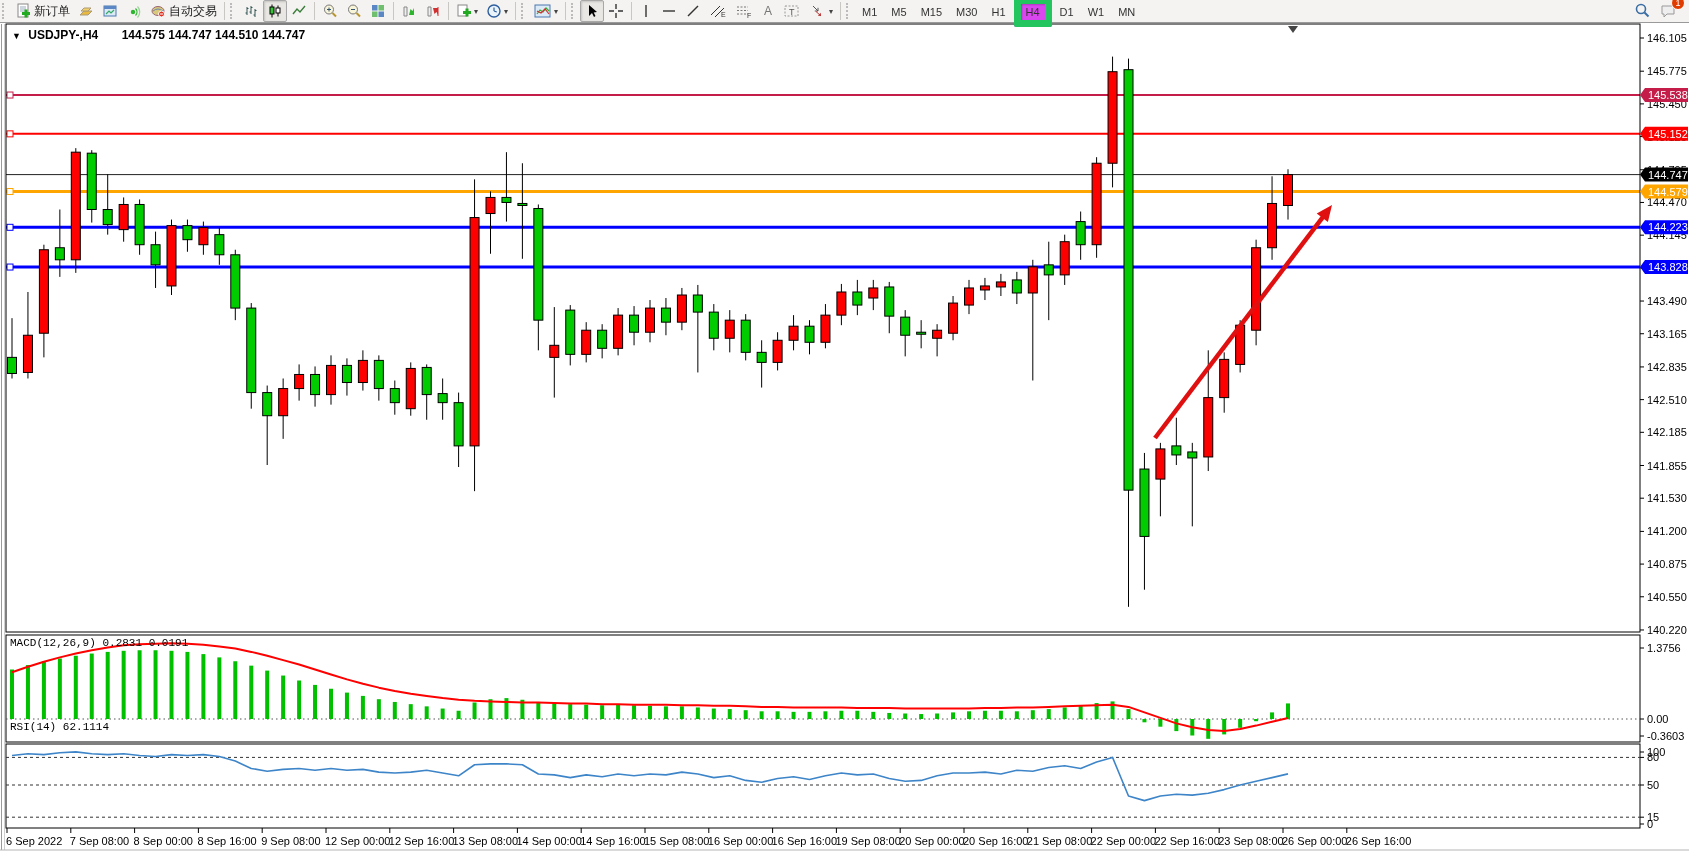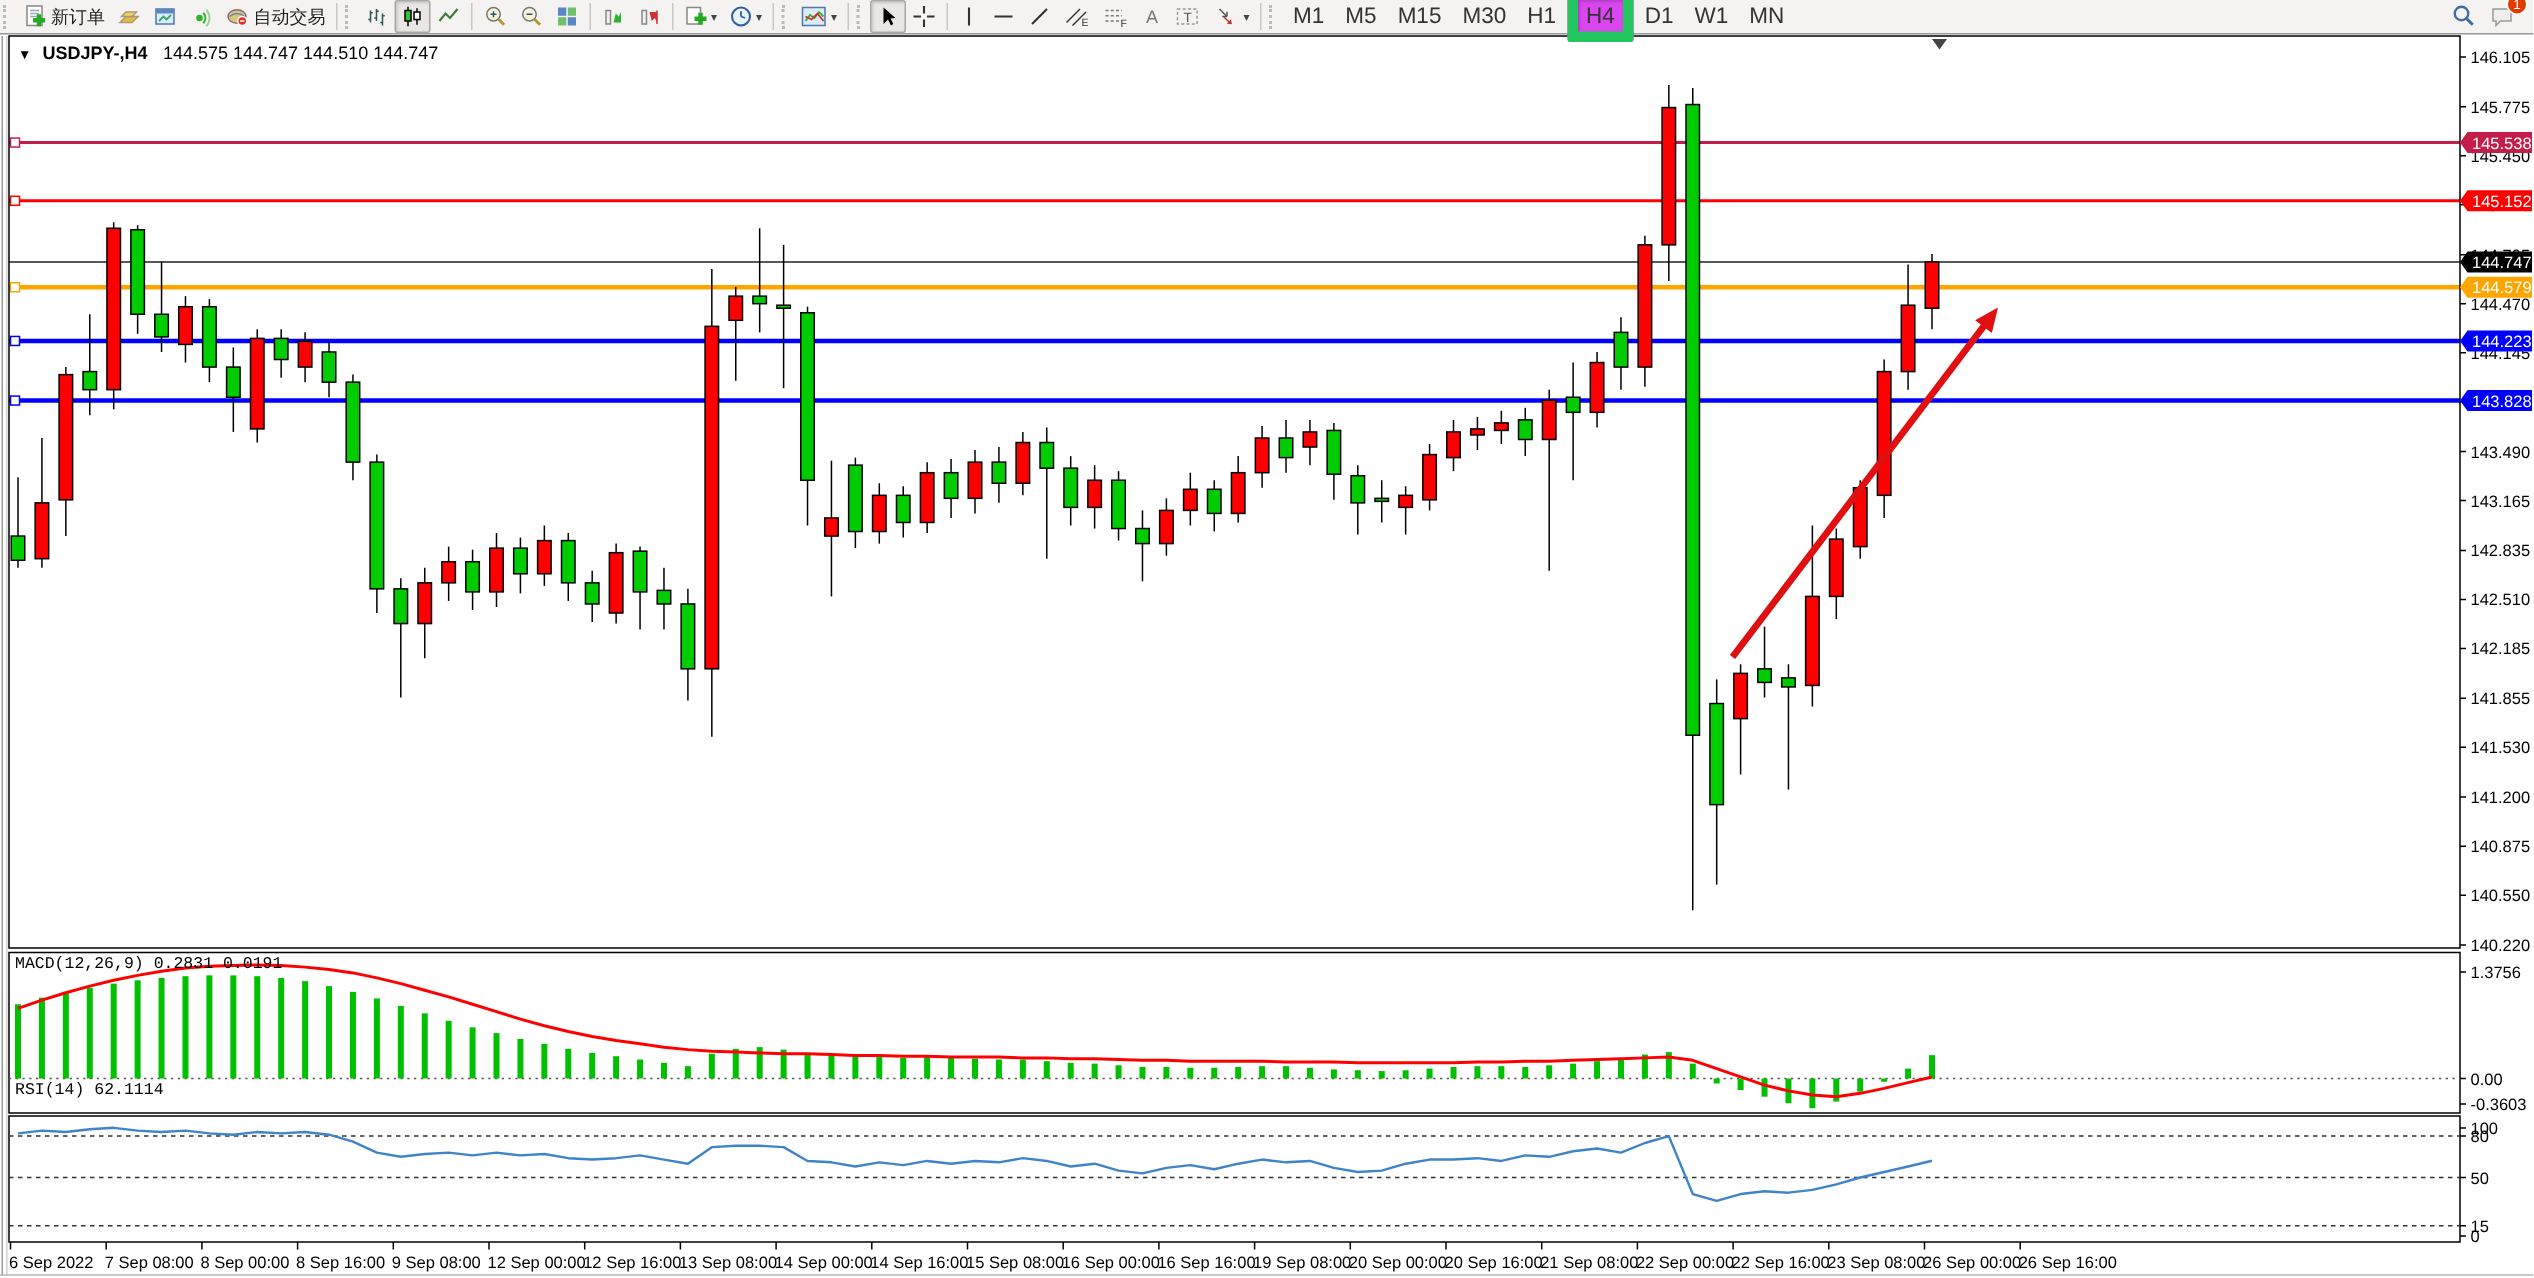--- a/index.html
+++ b/index.html
@@ -7,21 +7,21 @@
   #app{position:relative;width:1689px;height:616px;}
   
   #toolbar{position:absolute;left:0;top:0;width:1689px;height:23px;background:#f4f3f1;
     border-bottom:1px solid #9a9a9a;display:flex;align-items:center;padding:0;box-sizing:border-box;z-index:5;}
   .grip{width:5px;height:16px;margin:0 2px;border-left:2px dotted #bbb;}
   .tbsep{width:1px;height:18px;background:#c9c7c4;margin:0 3px;}
   .tbtn{display:flex;align-items:center;height:20px;padding:0 3px;border:1px solid transparent;border-radius:2px;}
   .tbtn.active{background:#e9e7e3;border:1px solid #a8a8a8;box-shadow:inset 1px 1px 2px rgba(0,0,0,.15);}
   .tbtn .lbl{font-size:12px;color:#222;margin-left:3px;white-space:nowrap;}
   .caret{font-size:8px;color:#444;margin-left:2px;}
-  .tf{font-size:15px;color:#333;padding:2px 5px;margin:0 1px;border:1px solid transparent;border-radius:2px;}
+  .tf{font-size:11px;color:#333;padding:2px 5px;margin:0 1px;border:1px solid transparent;border-radius:2px;}
   .tf.active{background:#d946ef;border:7px solid #22c55e;box-shadow:inset 1px 1px 2px rgba(0,0,0,.2);}
   #tb-right{margin-left:auto;display:flex;align-items:center;margin-right:8px;}
   #chat-badge{position:absolute;right:-5px;top:-5px;background:#e03c00;color:#fff;font-size:9px;
     border-radius:7px;min-width:12px;height:12px;line-height:12px;text-align:center;border:1px solid #fff;}
   
   #chart-title{position:absolute;left:12px;top:28px;font-size:12px;font-weight:bold;color:#000;z-index:3;}
   #chart-title .tri{font-size:9px;margin-right:4px;}
   .ind-label{position:absolute;font-size:11px;color:#000;z-index:3;font-family:Liberation Mono, monospace;}
   svg text{font-family:"Liberation Sans","DejaVu Sans",sans-serif;}
 </style>
@@ -252,21 +252,21 @@
             <path d="M3 4 h12 v8 h-7 l-3 3 v-3 h-2 z" fill="#eee" stroke="#999"></path>
           </svg>
         <span id="chat-badge">1</span>
       </span>
     </span>
   </div>
 
   <div id="chart-title">
     <span class="tri">▼</span>
     <span>USDJPY-,H4</span>
-    <span style="font-weight:normal;margin-left:7px">144.575 144.747 144.510 144.747</span>
+    <span style="font-weight:bold;margin-left:20px">144.575 144.747 144.510 144.747</span>
   </div>
   <div class="ind-label" style="left:10px;top:637px;">
     <span>MACD(12,26,9)</span> <span>0.2831 0.0191</span>
   </div>
   <div class="ind-label" style="left:10px;top:721px;">
     <span>RSI(14)</span> <span>62.1114</span>
   </div>
 
   <svg id="chart-svg" width="1689" height="852" viewBox="0 0 1689 852" style="position:absolute;left:0;top:0;">
       <line x1="1.5" y1="24" x2="1.5" y2="850" stroke="#9a9a9a"></line>

